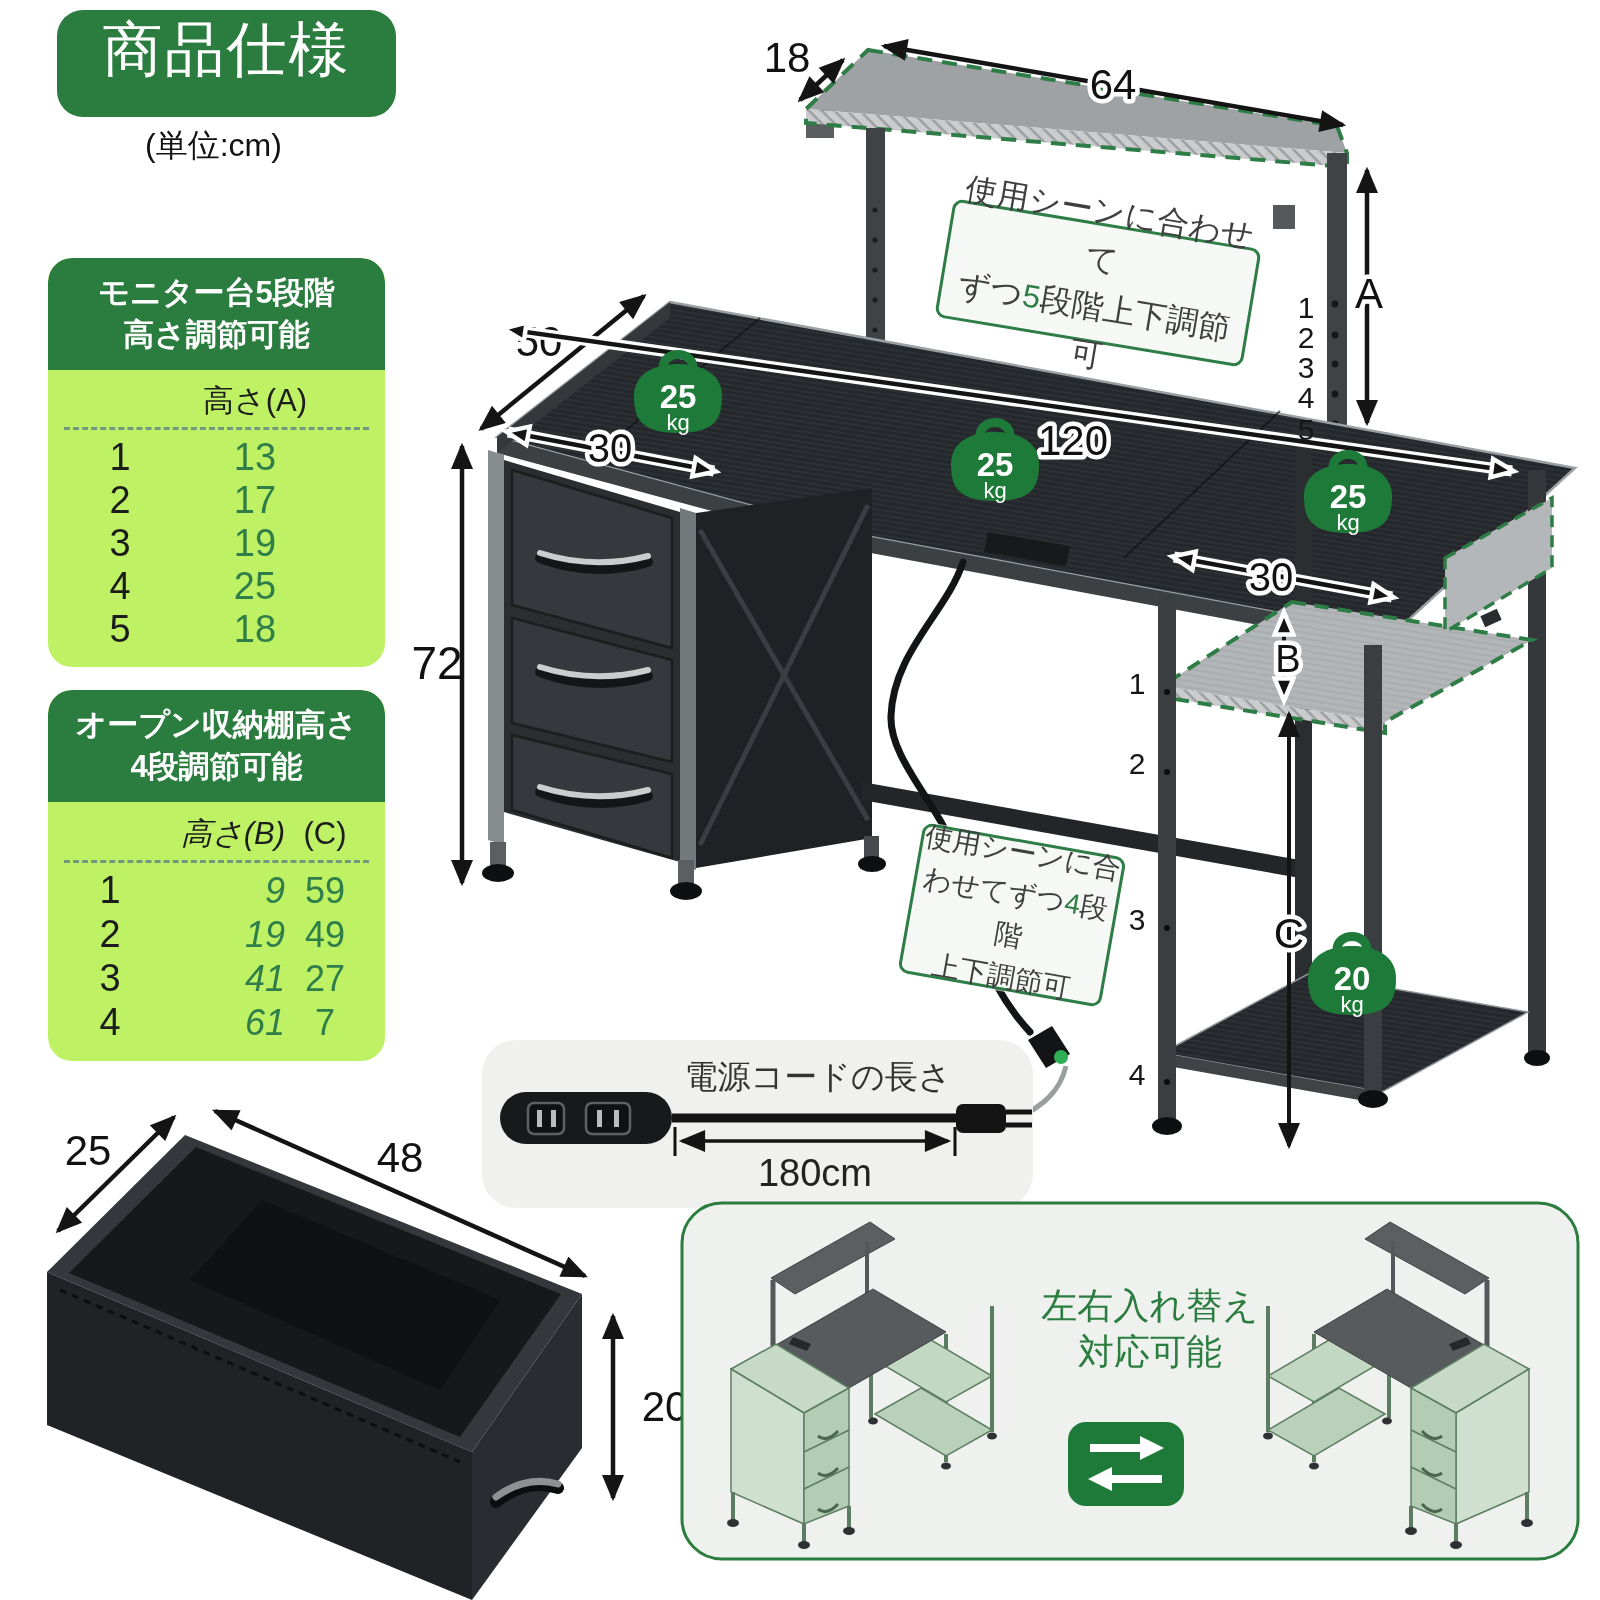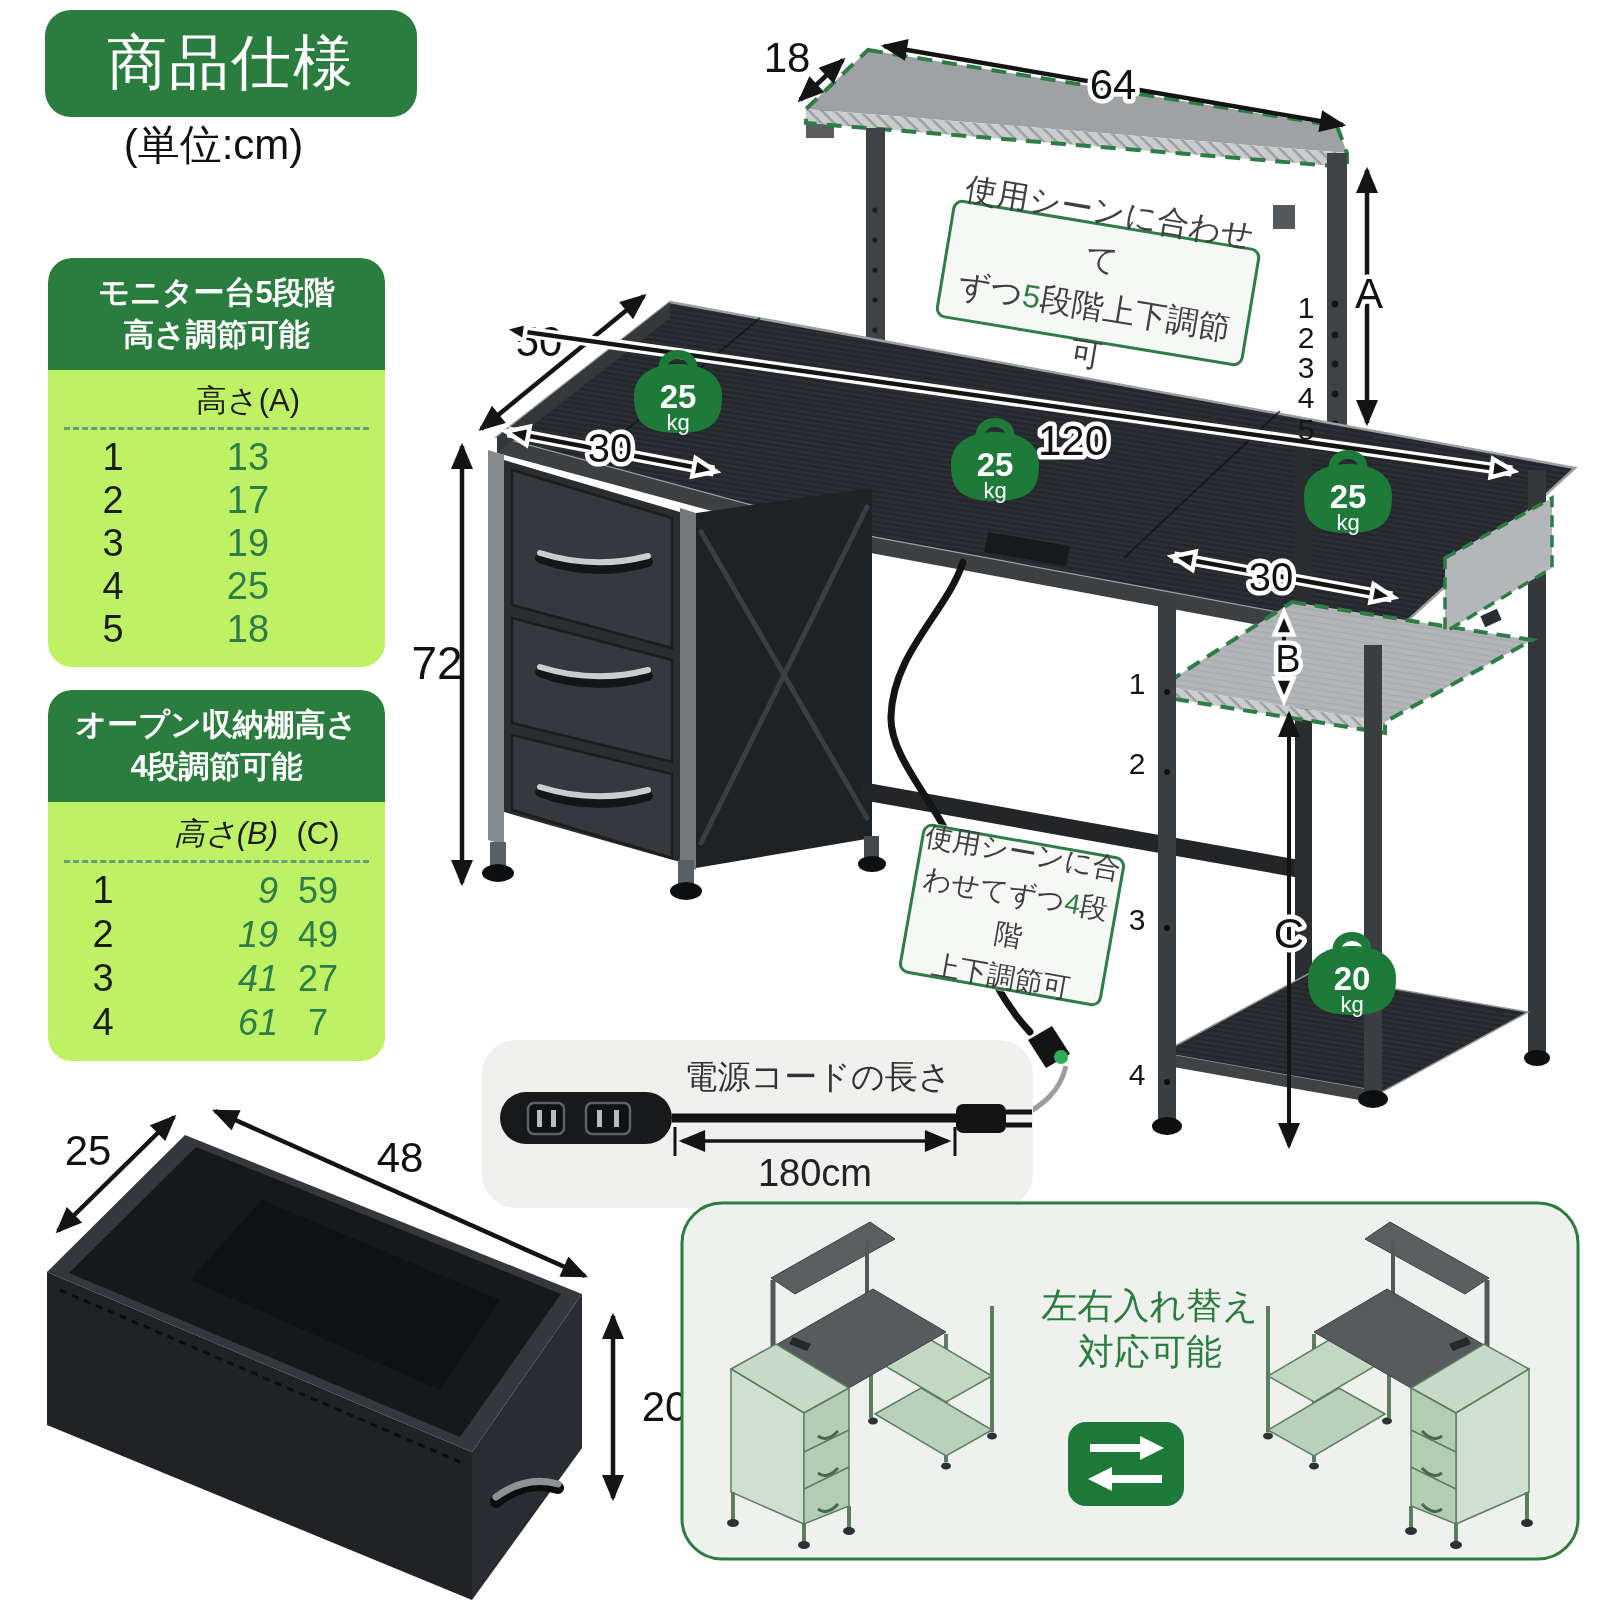--- a/index.html
+++ b/index.html
@@ -3,34 +3,34 @@
 <meta charset="utf-8">
 <style>
   html,body{margin:0;padding:0;background:#ffffff;}
   body{font-family:"Liberation Sans", sans-serif;}
   .canvas{position:relative;width:1600px;height:1600px;background:#fff;overflow:hidden;}
   .abs{position:absolute;}
   svg{position:absolute;left:0;top:0;}
   svg text{font-family:"Liberation Sans", sans-serif;}
 
   
-  .hdr{left:45px;top:10px;width:372px;height:107px;background:#2b7d3f;border-radius:26px;
-       display:flex;align-items:center;justify-content:center;color:#fff;font-size:60px;font-weight:500;letter-spacing:2px;}
-  .unitnote{left:45px;top:117px;width:337px;text-align:center;font-size:42px;color:#111;}
+  .hdr{left:57px;top:10px;width:339px;height:107px;background:#2b7d3f;border-radius:26px;
+       display:flex;align-items:flex-start;justify-content:center;color:#fff;font-size:60px;font-weight:500;letter-spacing:2px;}
+  .unitnote{left:45px;top:124px;width:337px;text-align:center;font-size:32px;color:#111;}
   .legend{left:45px;top:188px;width:337px;display:flex;align-items:center;justify-content:center;font-size:40px;color:#111;}
   .legend .swatch{display:inline-block;width:64px;height:30px;background:#b9bcbe;border:3px dashed #2e7d46;border-radius:8px;margin-left:8px;}
 
   
   .card{background:#bef264;border-radius:24px;overflow:hidden;}
   .card1{left:48px;top:258px;width:337px;}
   .card2{left:48px;top:690px;width:337px;}
   .card .chead{background:#2b7d3f;color:#fff;text-align:center;font-size:31px;font-weight:600;line-height:1.35;
                padding:14px 0 14px 0;border-radius:24px 24px 0 0;}
   .card .cbody{padding:10px 0 16px 0;}
-  .trow{display:flex;align-items:center;height:43px;}
+  .trow{display:flex;align-items:center;height:43px;margin-left:7px;}
   .card2 .trow{height:44px;}
   .trow .lv{width:130px;text-align:center;font-size:38px;color:#1c1c1c;}
   .card2 .trow .lv{width:110px;}
   .trow .va{width:140px;text-align:center;font-size:38px;color:#2f7d49;}
   .card2 .trow .vb{width:120px;text-align:right;font-size:36px;color:#2f7d49;font-style:italic;}
   .card2 .trow .vc{width:80px;text-align:center;font-size:36px;color:#2f7d49;}
   .trow.hd .va,.trow.hd .vb,.trow.hd .vc{color:#1c1c1c;font-size:31px;}
   .dash{border-top:3px dashed #70997e;margin:4px 16px 6px 16px;}
 
   

